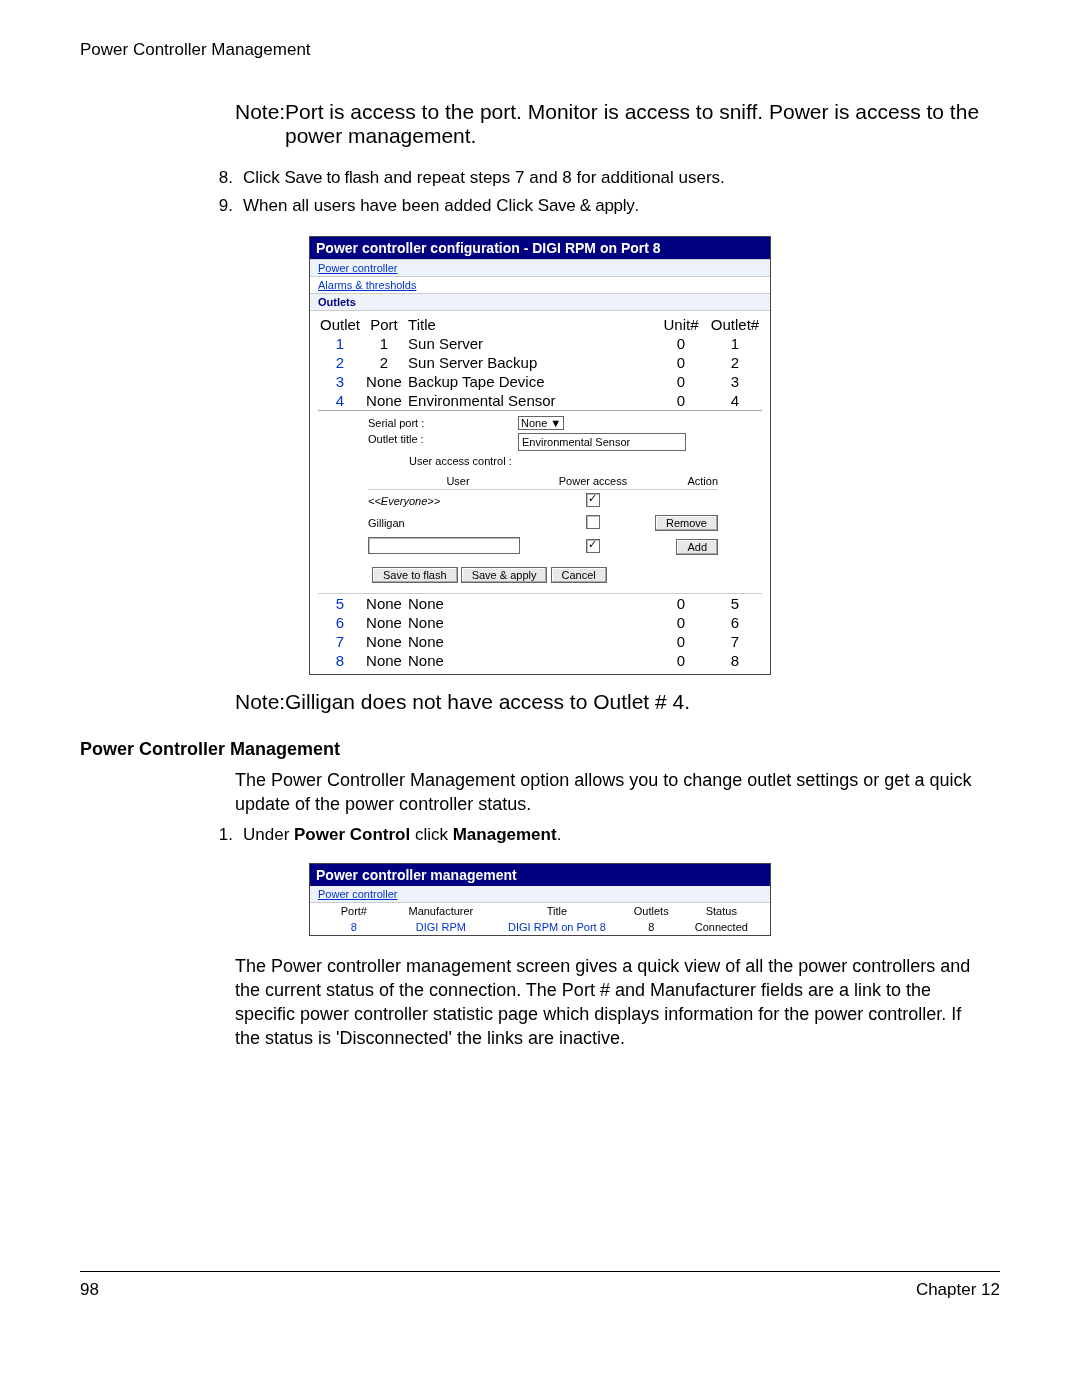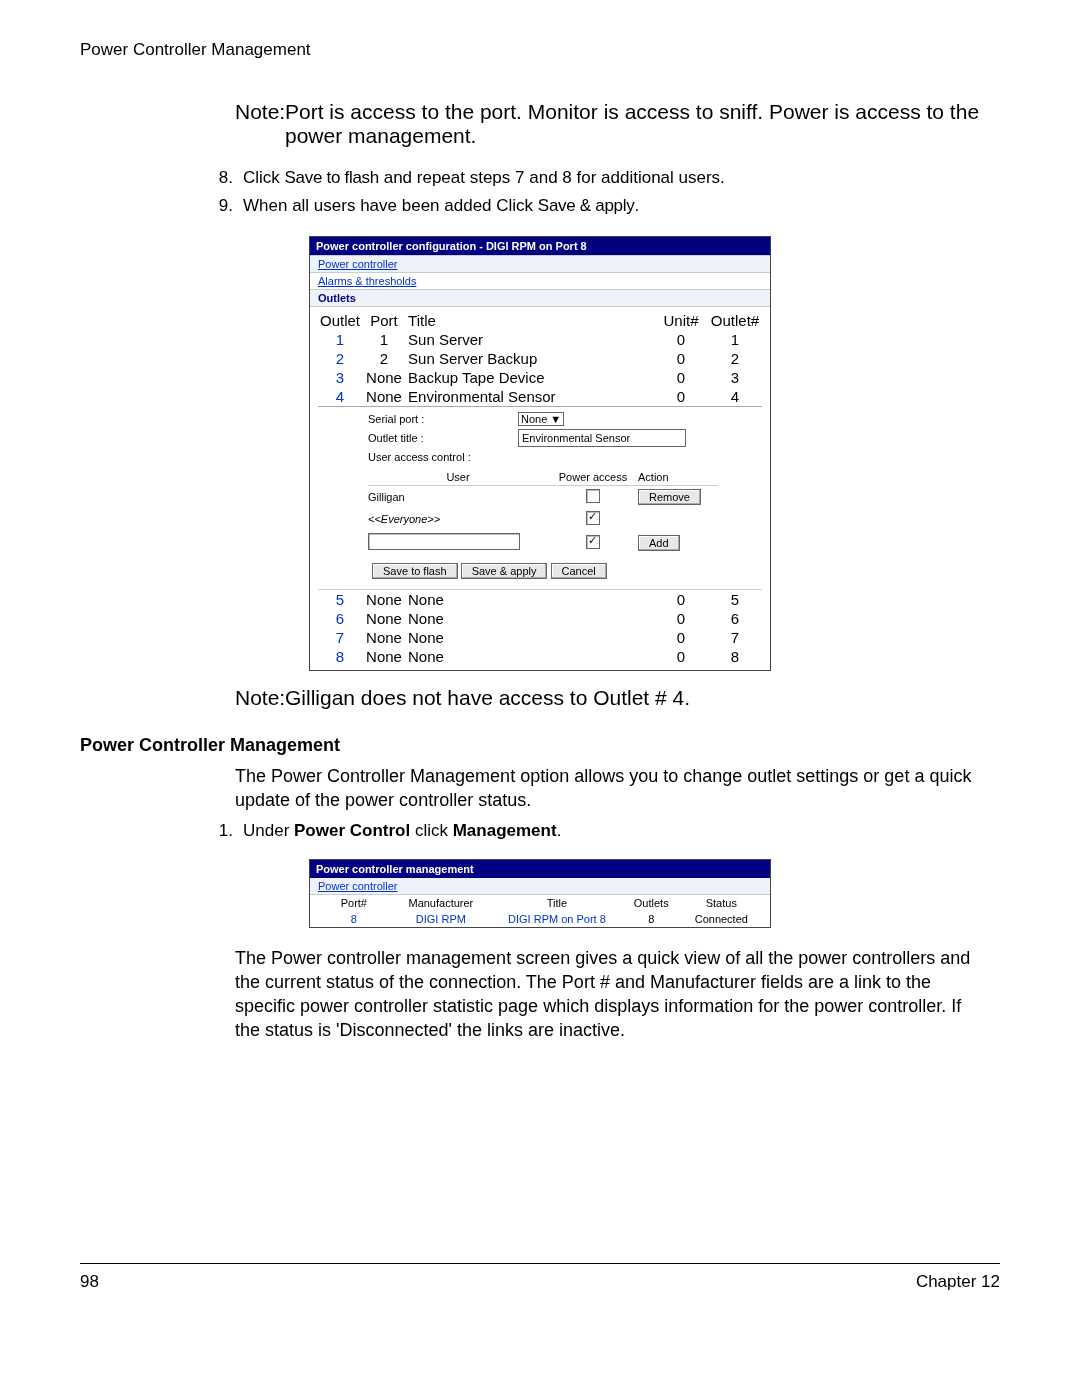--- a/index.html
+++ b/index.html
@@ -54,21 +54,21 @@
     width: 460px;
     margin: 20px auto 15px auto;
     border: 1px solid #444;
     font-family: Verdana, Arial, sans-serif;
     font-size: 11px;
   }
   .ss-titlebar {
     background: #000080;
     color: #fff;
     font-weight: bold;
-    font-size: 11px;
+    font-size: 14px;
     padding: 3px 6px;
   }
   .ss-row {
     padding: 2px 8px;
     border-top: 1px solid #ccc;
   }
   .ss-row.light {
     background: #eef3fb;
   }
   .ss-link {
@@ -96,21 +96,20 @@
   .ss-table .title-col { }
   .ss-table .unit-col { width: 50px; text-align: center; }
   .ss-table .outlet-col { width: 50px; text-align: center; }
   .ss-table .th { color: #000; }
   .form-section {
     border-top: 1px solid #aaa;
     padding: 4px 0 4px 50px;
   }
   .form-row {
     display: flex;
-    align-items: center;
     padding: 2px 0;
   }
   .form-row .lbl {
     width: 150px;
   }
   .form-row .ctl {
     flex:1;
   }
   .sel {
     font-family: inherit;
@@ -130,21 +129,21 @@
   }
   .user-grid {
     margin-top: 4px;
   }
   .user-grid .hdr, .user-grid .row {
     display:flex;
     align-items:center;
   }
   .user-grid .c-user { width: 180px; padding-left:4px;}
   .user-grid .c-pa { width: 90px; text-align:center;}
-  .user-grid .c-act { width: 80px; text-align:left;}
+  .user-grid .c-act { width: 80px; text-align:right;}
   .user-grid .hdr > div { border-bottom:1px solid #ccc; padding:2px 0;}
   .user-grid .row > div { padding: 3px 0;}
   .chk {
     display:inline-block;
     width:12px;
     height:12px;
     border:1px solid #666;
     background:#fff;
     position:relative;
     box-shadow: inset 1px 1px 0 #bbb;
@@ -304,38 +303,38 @@
             <span class="sel"><span>None</span> ▼</span>
           </div>
         </div>
         <div class="form-row">
           <div class="lbl">Outlet title :</div>
           <div class="ctl">
             <input class="txt" value="Environmental Sensor" style="">
           </div>
         </div>
         <div class="form-row">
-          <div class="lbl" style="width:auto;">User access control :</div>
+          <div class="lbl" style="width:auto;margin-left:41px;">User access control :</div>
         </div>
 
         <div class="user-grid">
           <div class="hdr">
             <div class="c-user" style="text-align:center;">User</div>
             <div class="c-pa">Power access</div>
             <div class="c-act">Action</div>
           </div>
           <div class="row">
+            <div class="c-user" style="font-style:italic;">&lt;&lt;Everyone&gt;&gt;</div>
+            <div class="c-pa"><span class="chk checked"></span></div>
+            <div class="c-act"></div>
+          </div>
+          <div class="row">
             <div class="c-user">Gilligan</div>
             <div class="c-pa"><span class="chk"></span></div>
             <div class="c-act"><span class="btn">Remove</span></div>
-          </div>
-          <div class="row">
-            <div class="c-user" style="font-style:italic;">&lt;&lt;Everyone&gt;&gt;</div>
-            <div class="c-pa"><span class="chk checked"></span></div>
-            <div class="c-act"></div>
           </div>
           <div class="row">
             <div class="c-user"><span class="user-input"></span></div>
             <div class="c-pa"><span class="chk checked"></span></div>
             <div class="c-act"><span class="btn">Add</span></div>
           </div>
         </div>
 
         <div class="btn-row">
           <span class="btn">Save to flash</span>

